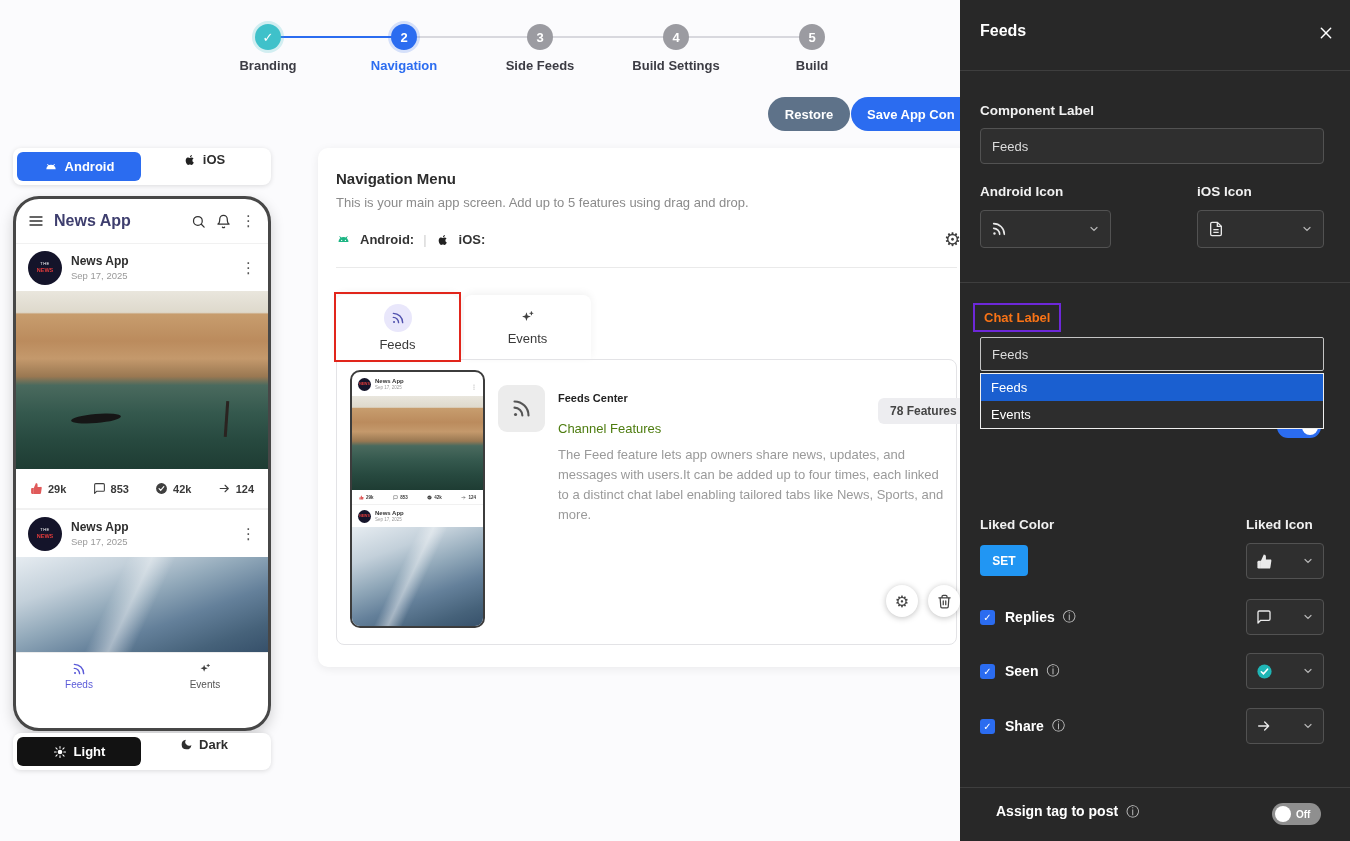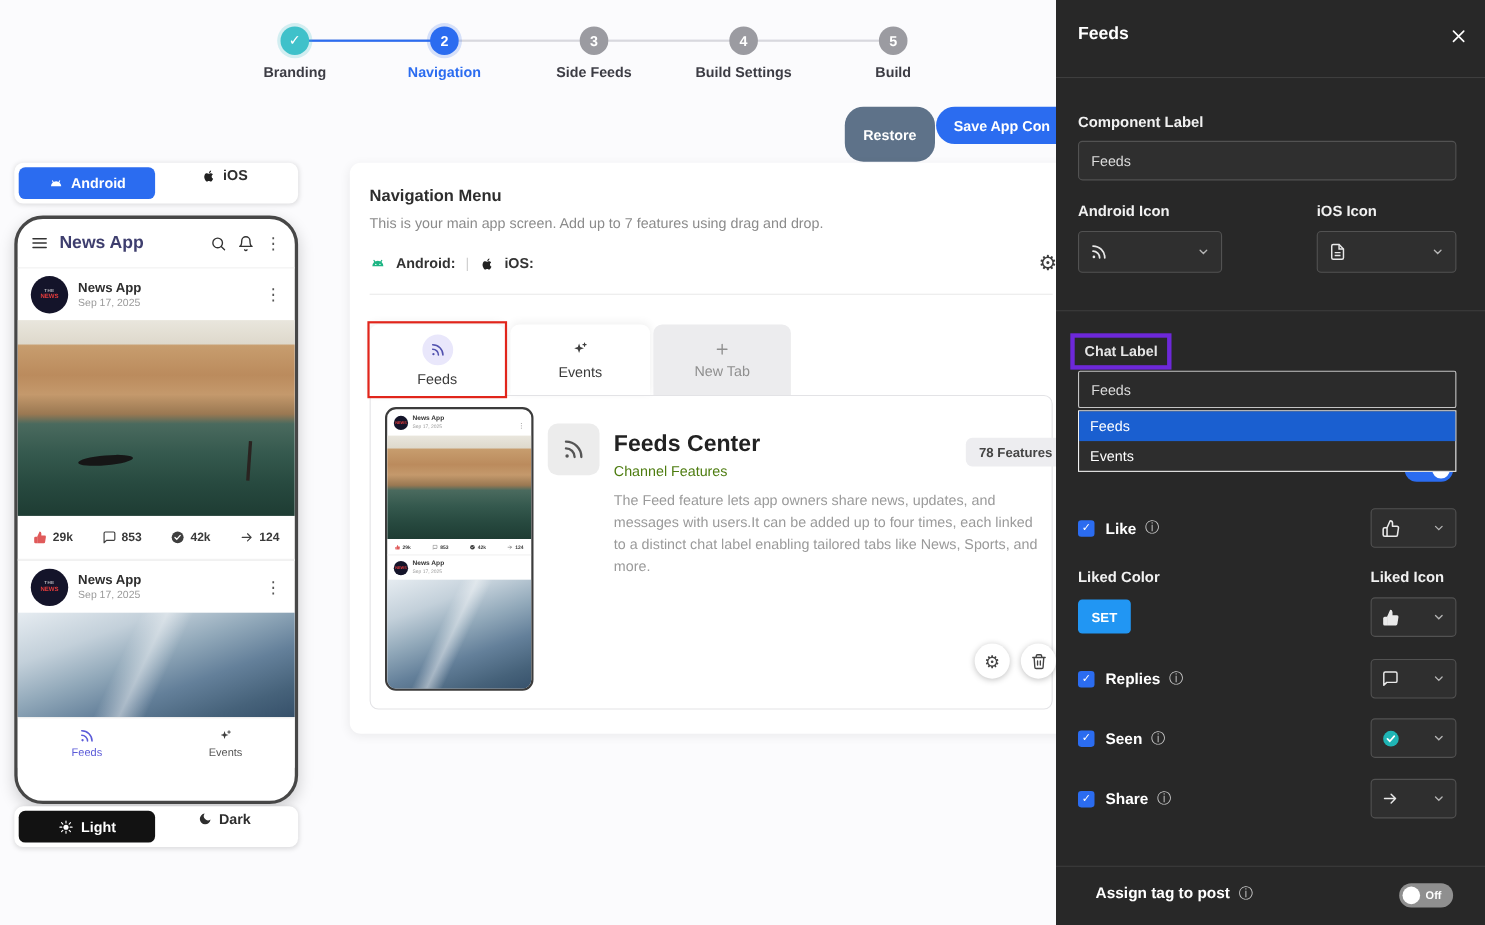--- a/index.html
+++ b/index.html
@@ -12,21 +12,21 @@
 .track-active{position:absolute;top:28px;left:68px;width:137px;height:2px;background:#2b6cf0}
 .step{position:absolute;top:0;width:136px;display:flex;flex-direction:column;align-items:center}
 .step-circle{width:26px;height:26px;border-radius:50%;margin-top:16px;display:flex;align-items:center;justify-content:center;color:#fff;font-size:13px;font-weight:bold;z-index:2}
 .step.done .step-circle{background:#3fc1ca;box-shadow:0 0 0 3px rgba(63,193,202,.22)}
 .step.active .step-circle{background:#2b6cf0;box-shadow:0 0 0 3px rgba(43,108,240,.18)}
 .step.todo .step-circle{background:#9b9ba1}
 .step-label{margin-top:8px;font-size:13px;font-weight:bold;color:#3c3c44}
 .step.active .step-label{color:#2b6cf0}
 
 .btn{position:absolute;border-radius:17px;color:#fff;font-weight:bold;font-size:13px;display:flex;align-items:center;justify-content:center;cursor:pointer}
-#btn-restore{left:768px;top:97px;width:82px;height:50px;background:#5e7289}
+#btn-restore{left:768px;top:97px;width:82px;height:34px;background:#5e7289}
 #btn-save{left:851px;top:97px;width:126px;height:34px;background:#2b6cf0;justify-content:flex-start;padding-left:16px;overflow:hidden;white-space:nowrap}
 
 .toggle-card{position:absolute;left:13px;width:258px;height:37px;background:#fff;border-radius:8px;box-shadow:0 1px 5px rgba(0,0,0,.13);display:flex;align-items:flex-start;padding:4px}
 #platform-toggle{top:148px}
 #theme-toggle{top:733px}
 .seg-active{width:124px;height:29px;border-radius:6px;color:#fff;font-weight:bold;display:flex;align-items:center;justify-content:center;gap:7px;flex:none}
 #platform-toggle .seg-active{background:#2b6cf0}
 #theme-toggle .seg-active{background:#121212}
 .seg{flex:1;display:flex;align-items:center;justify-content:center;gap:6px;color:#2e2e2e;font-weight:bold}
 
@@ -72,39 +72,39 @@
 .mini-col{flex:1;display:flex;flex-direction:column;gap:1px}
 .mini-name{font-size:6px;font-weight:bold;color:#333}
 .mini-date{font-size:4.5px;color:#999}
 .mini-kebab::before{content:"⋮";font-size:6px;color:#666}
 .mini-venice{height:94px;background:linear-gradient(180deg,#e9e6dd 0%,#ded9cc 12%,#c79d6e 13%,#bb8b5d 28%,#c4996c 38%,#9a7852 48%,#4a6a5e 53%,#35594e 68%,#27493f 84%,#1e3c33 100%)}
 .mini-stats{height:15px;display:flex;align-items:center;justify-content:space-between;padding:0 7px;border-bottom:1px solid #f1f1f1}
 .mini-stat{display:flex;align-items:center;gap:2px;font-size:4.5px;color:#3a3a3a;font-weight:bold}
 .mini-h2{height:22px}
 .mini-mount{height:101px;background:linear-gradient(115deg,rgba(255,255,255,0) 38%,rgba(255,255,255,.45) 46%,rgba(255,255,255,0) 54%),linear-gradient(160deg,#e6ecf1 0%,#c3d0da 25%,#92a9ba 45%,#64809a 65%,#46627a 85%,#36506a 100%)}
 #rss-sq{position:absolute;left:180px;top:237px;width:47px;height:47px;border-radius:9px;background:#ececec;color:#555;display:flex;align-items:center;justify-content:center;z-index:2}
-#f-title{position:absolute;left:240px;top:244px;font-size:21px;font-weight:bold;color:#222;z-index:2}
+#f-title{position:absolute;left:240px;top:244px;font-size:11px;font-weight:bold;color:#222;z-index:2}
 #f-sub{position:absolute;left:240px;top:273px;font-size:13px;color:#4d7c0f;z-index:2}
 #f-desc{position:absolute;left:240px;top:297px;width:388px;font-size:13px;color:#9a9a9a;line-height:1.55;z-index:2}
 #f-badge{position:absolute;left:560px;top:250px;height:26px;background:#ededf0;border-radius:6px;font-size:12px;font-weight:bold;color:#454545;display:flex;align-items:center;padding:0 12px;z-index:2;white-space:nowrap}
 .cbtn{position:absolute;width:32px;height:32px;border-radius:50%;background:#fff;box-shadow:0 1px 6px rgba(0,0,0,.25);display:flex;align-items:center;justify-content:center;color:#444;z-index:2;cursor:pointer}
 #f-gear{left:568px;top:437px;font-size:16px}
 #f-trash{left:610px;top:437px}
 
 #panel{position:absolute;left:960px;top:0;width:390px;height:841px;background:#282828;z-index:50;color:#eee}
 #p-title{position:absolute;left:20px;top:22px;font-size:16px;font-weight:bold;color:#fff}
 #p-close{position:absolute;left:358px;top:25px;color:#fff;cursor:pointer}
 .p-div{position:absolute;left:0;right:0;height:1px;background:#3e3e3e}
 .plab{position:absolute;font-size:13.5px;font-weight:bold;color:#f1f1f1;white-space:nowrap}
 .p-input{position:absolute;background:#2f2f2f;border:1px solid #525252;border-radius:4px;color:#dcdcdc;display:flex;align-items:center;padding:0 11px;font-size:13px}
 #p-comp-in{left:20px;top:128px;width:344px;height:36px}
 .psel{position:absolute;top:210px;height:38px;background:#2f2f2f;border:1px solid #525252;border-radius:4px;display:flex;align-items:center;justify-content:space-between;padding:0 10px;color:#e8e8e8;cursor:pointer}
 #p-and-sel{left:20px;width:131px}
 #p-ios-sel{left:237px;width:127px}
-#p-chat-lab{position:absolute;left:13px;top:303px;border:4px solid #6d28d9;padding:5px 9px;font-size:13px;font-weight:bold;color:#e5e5e5}
+#p-chat-lab{position:absolute;left:13px;top:303px;border:2px solid #6d28d9;padding:5px 9px;font-size:13px;font-weight:bold;color:#f97316}
 #p-combo{left:20px;top:337px;width:344px;height:34px;background:#2b2b2b;border:1px solid #c4c4c4;border-radius:2px;cursor:pointer}
 #p-list{position:absolute;left:20px;top:373px;width:344px;border:1px solid #efefef;z-index:20;background:#2d2d2d}
 .opt{height:27px;display:flex;align-items:center;padding:0 10px;font-size:13px;color:#fff;cursor:pointer}
 .opt.sel{background:#1a5fd0}
 .switch{position:absolute;border-radius:11px;cursor:pointer}
 #p-hidtog{left:317px;top:416px;width:44px;height:22px;background:#2b6cf0;z-index:5}
 #p-hidtog::after{content:"";position:absolute;right:3px;top:3px;width:16px;height:16px;border-radius:50%;background:#fff}
 .frow{position:absolute;left:20px;width:344px;height:36px;display:flex;align-items:center;justify-content:space-between}
 .fleft{display:flex;align-items:center}
 .cb{width:15px;height:15px;border-radius:3px;background:#2b6cf0;color:#fff;display:flex;align-items:center;justify-content:center;cursor:pointer}
@@ -333,21 +333,21 @@
   <div class="seg">
     <svg class="ic" width="13" height="13" style="color:#2e2e2e">
         <use href="#s-moon"></use>
       </svg>
     <span>Dark</span>
   </div>
 </div>
 
 <div id="main">
   <div id="m-title">Navigation Menu</div>
-  <div id="m-sub">This is your main app screen. Add up to 7 features using drag and drop.</div>
+  <div id="m-sub">This is your main app screen. Add up to 5 features using drag and drop.</div>
   <div id="m-plat">
     <svg class="ic" width="15" height="15" style="color:#1db584">
         <use href="#s-android"></use>
       </svg>
     <span>Android:</span>
     <span class="vbar">|</span>
     <svg class="ic" width="14" height="14" style="color:#222">
         <use href="#s-apple"></use>
       </svg>
     <span>iOS:</span>
@@ -361,26 +361,20 @@
           <use href="#s-rss"></use>
         </svg>
     </div>
     <span>Feeds</span>
   </div>
   <div id="tab-events" class="tab">
     <svg class="ic" width="17" height="17" style="color:#3f3f3f">
         <use href="#s-spark"></use>
       </svg>
     <span>Events</span>
-  </div>
-  <div id="tab-new" class="tab">
-    <svg class="ic" width="15" height="15">
-        <use href="#s-plus"></use>
-      </svg>
-    <span>New Tab</span>
   </div>
   <div id="annot-tab"></div>
 
   <div id="m-box"></div>
 
   <div id="mini">
     <div class="mini-h">
       <div class="mini-ava">
           <span>NEWS</span>
         </div>
@@ -479,35 +473,20 @@
   <div class="p-div" style="top:282px"></div>
 
   <div id="p-chat-lab">Chat Label</div>
   <div id="p-combo" class="p-input">Feeds</div>
   <div id="p-list">
     <div class="opt sel">Feeds</div>
     <div class="opt">Events</div>
   </div>
   <div id="p-hidtog" class="switch"></div>
 
-  <div class="frow" style="top:462px">
-    <div class="fleft">
-      <div class="cb"></div>
-      <span class="flab">Like</span>
-      <span class="info"></span>
-    </div>
-    <div class="isel">
-      <svg class="ic" width="17" height="17">
-          <use href="#s-thumb"></use>
-        </svg>
-      <svg class="ic chev" width="12" height="12">
-          <use href="#s-chev"></use>
-        </svg>
-    </div>
-  </div>
 
   <div class="plab" style="left:20px;top:517px">Liked Color</div>
   <div class="plab" style="left:286px;top:517px">Liked Icon</div>
   <div id="p-set">SET</div>
   <div id="p-li-sel" class="isel">
     <svg class="ic" width="17" height="17">
         <use href="#s-thumbf"></use>
       </svg>
     <svg class="ic chev" width="12" height="12">
         <use href="#s-chev"></use>

